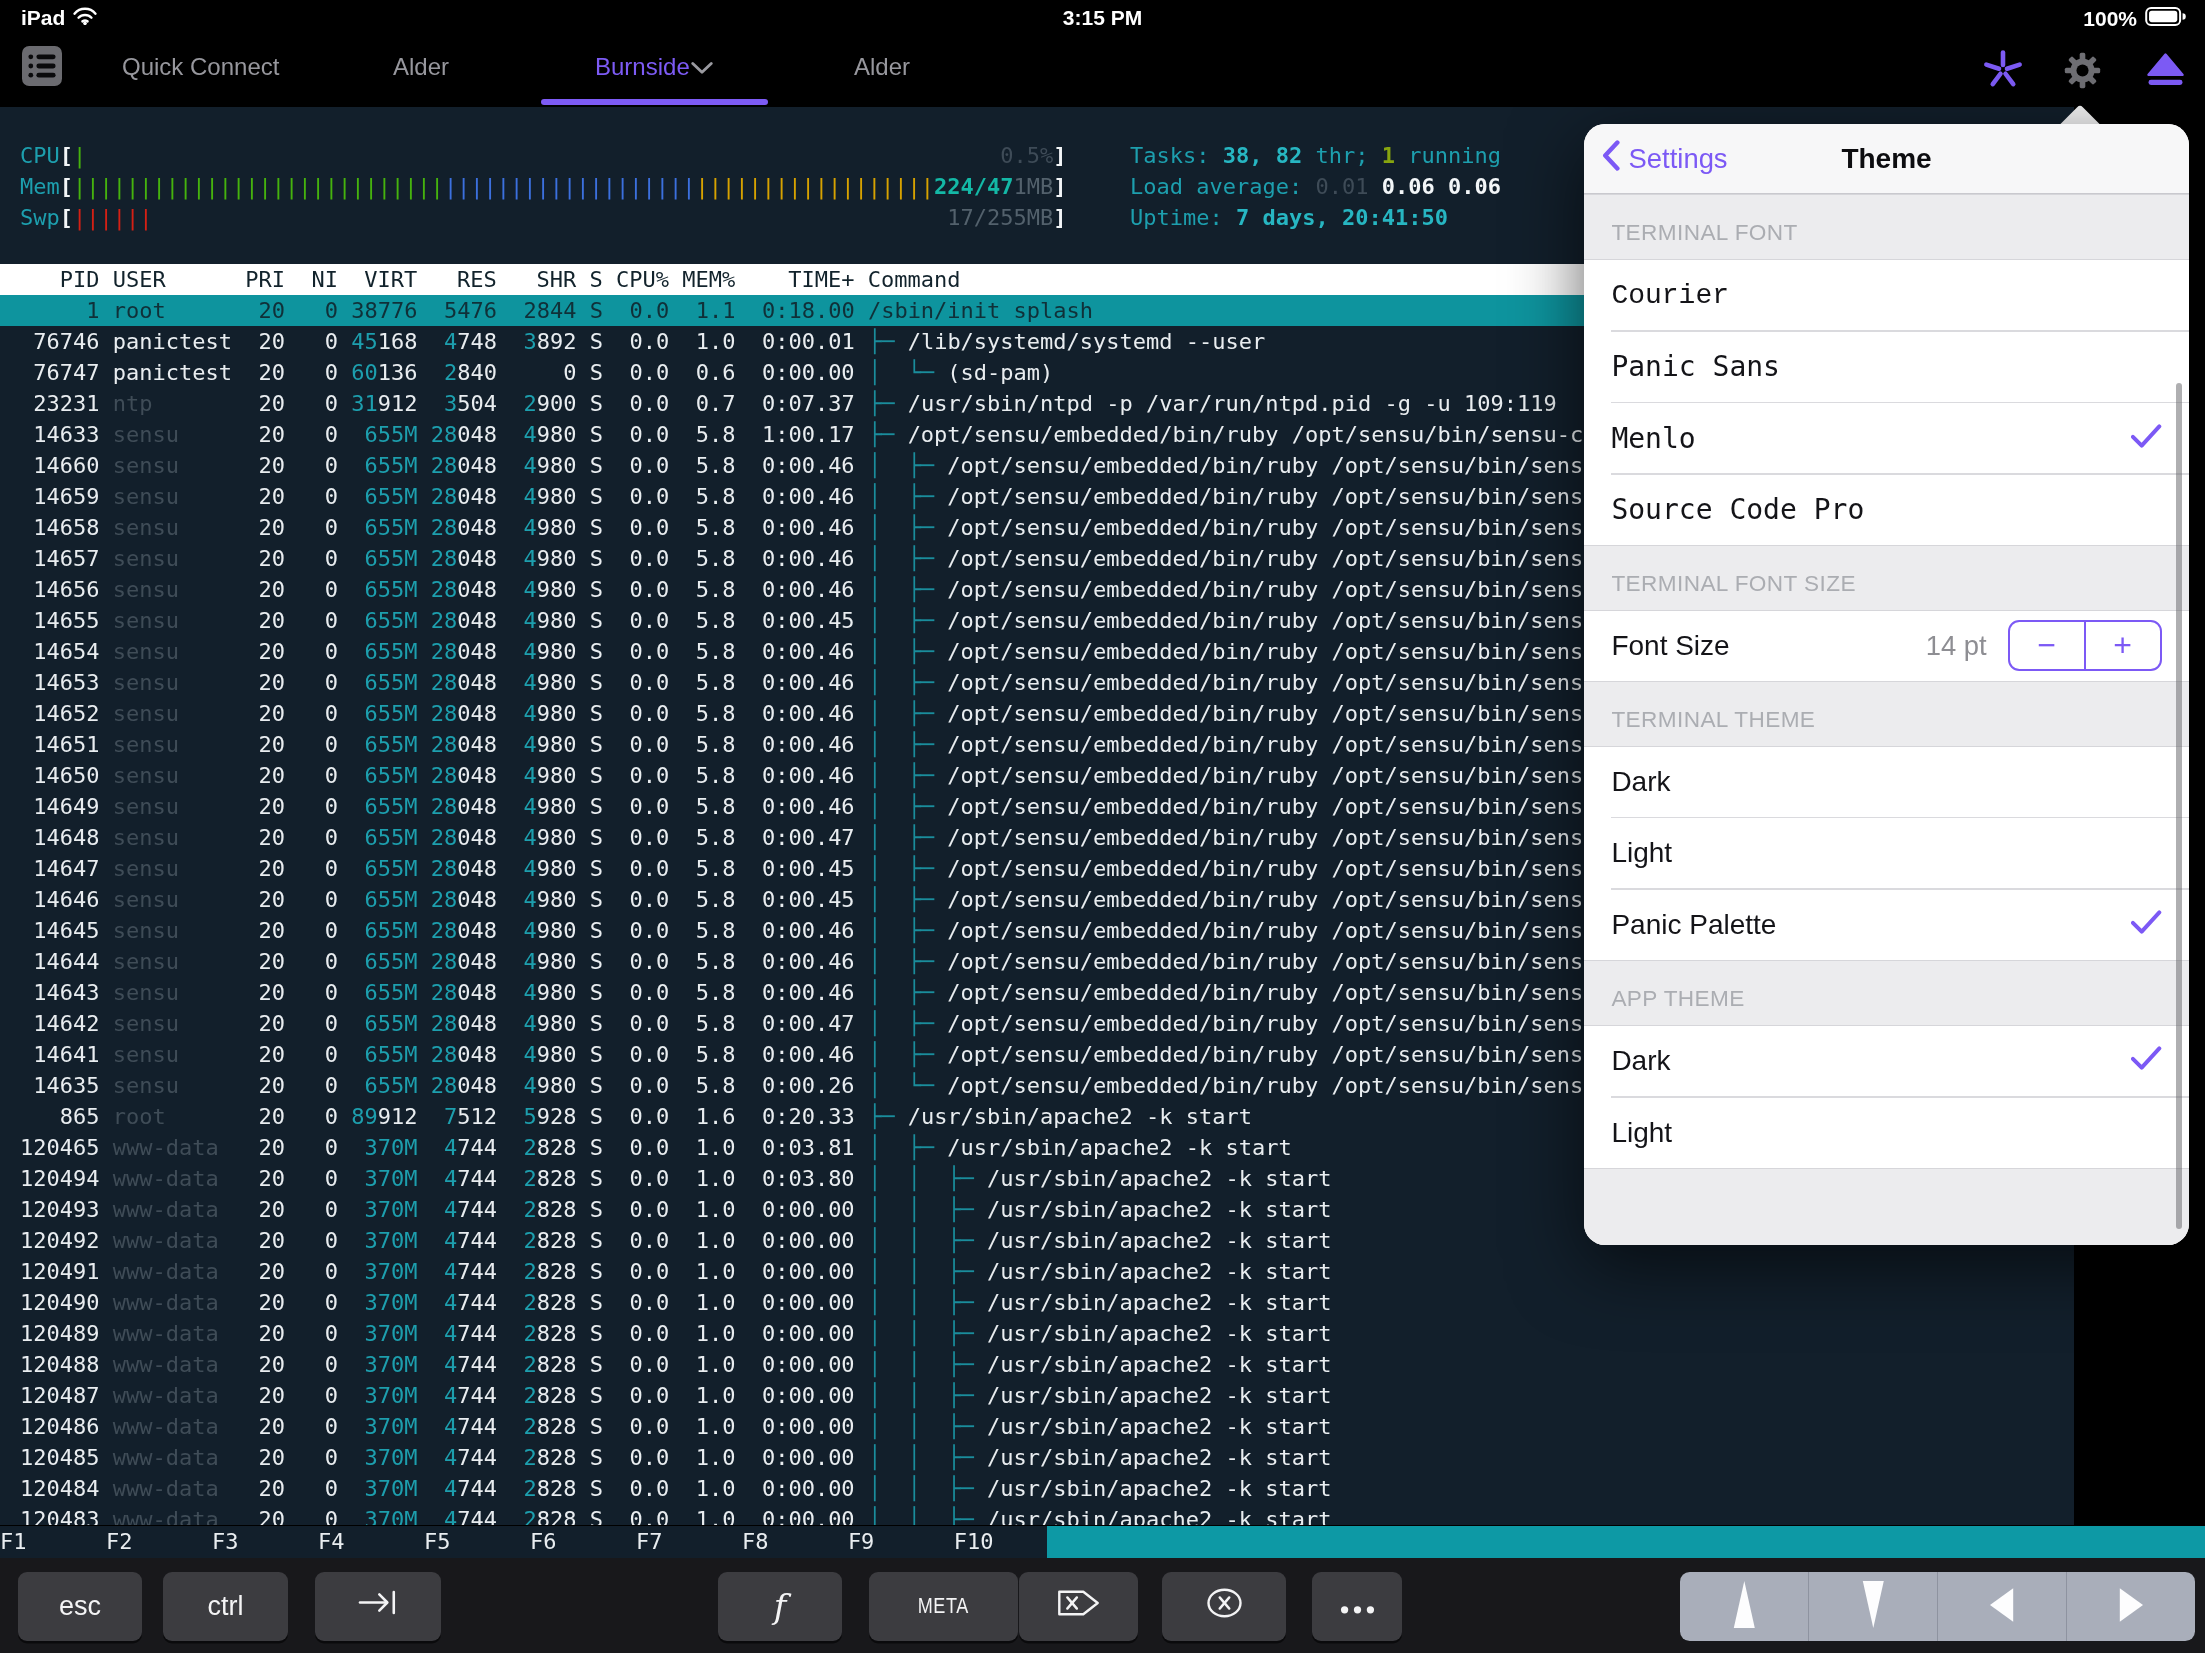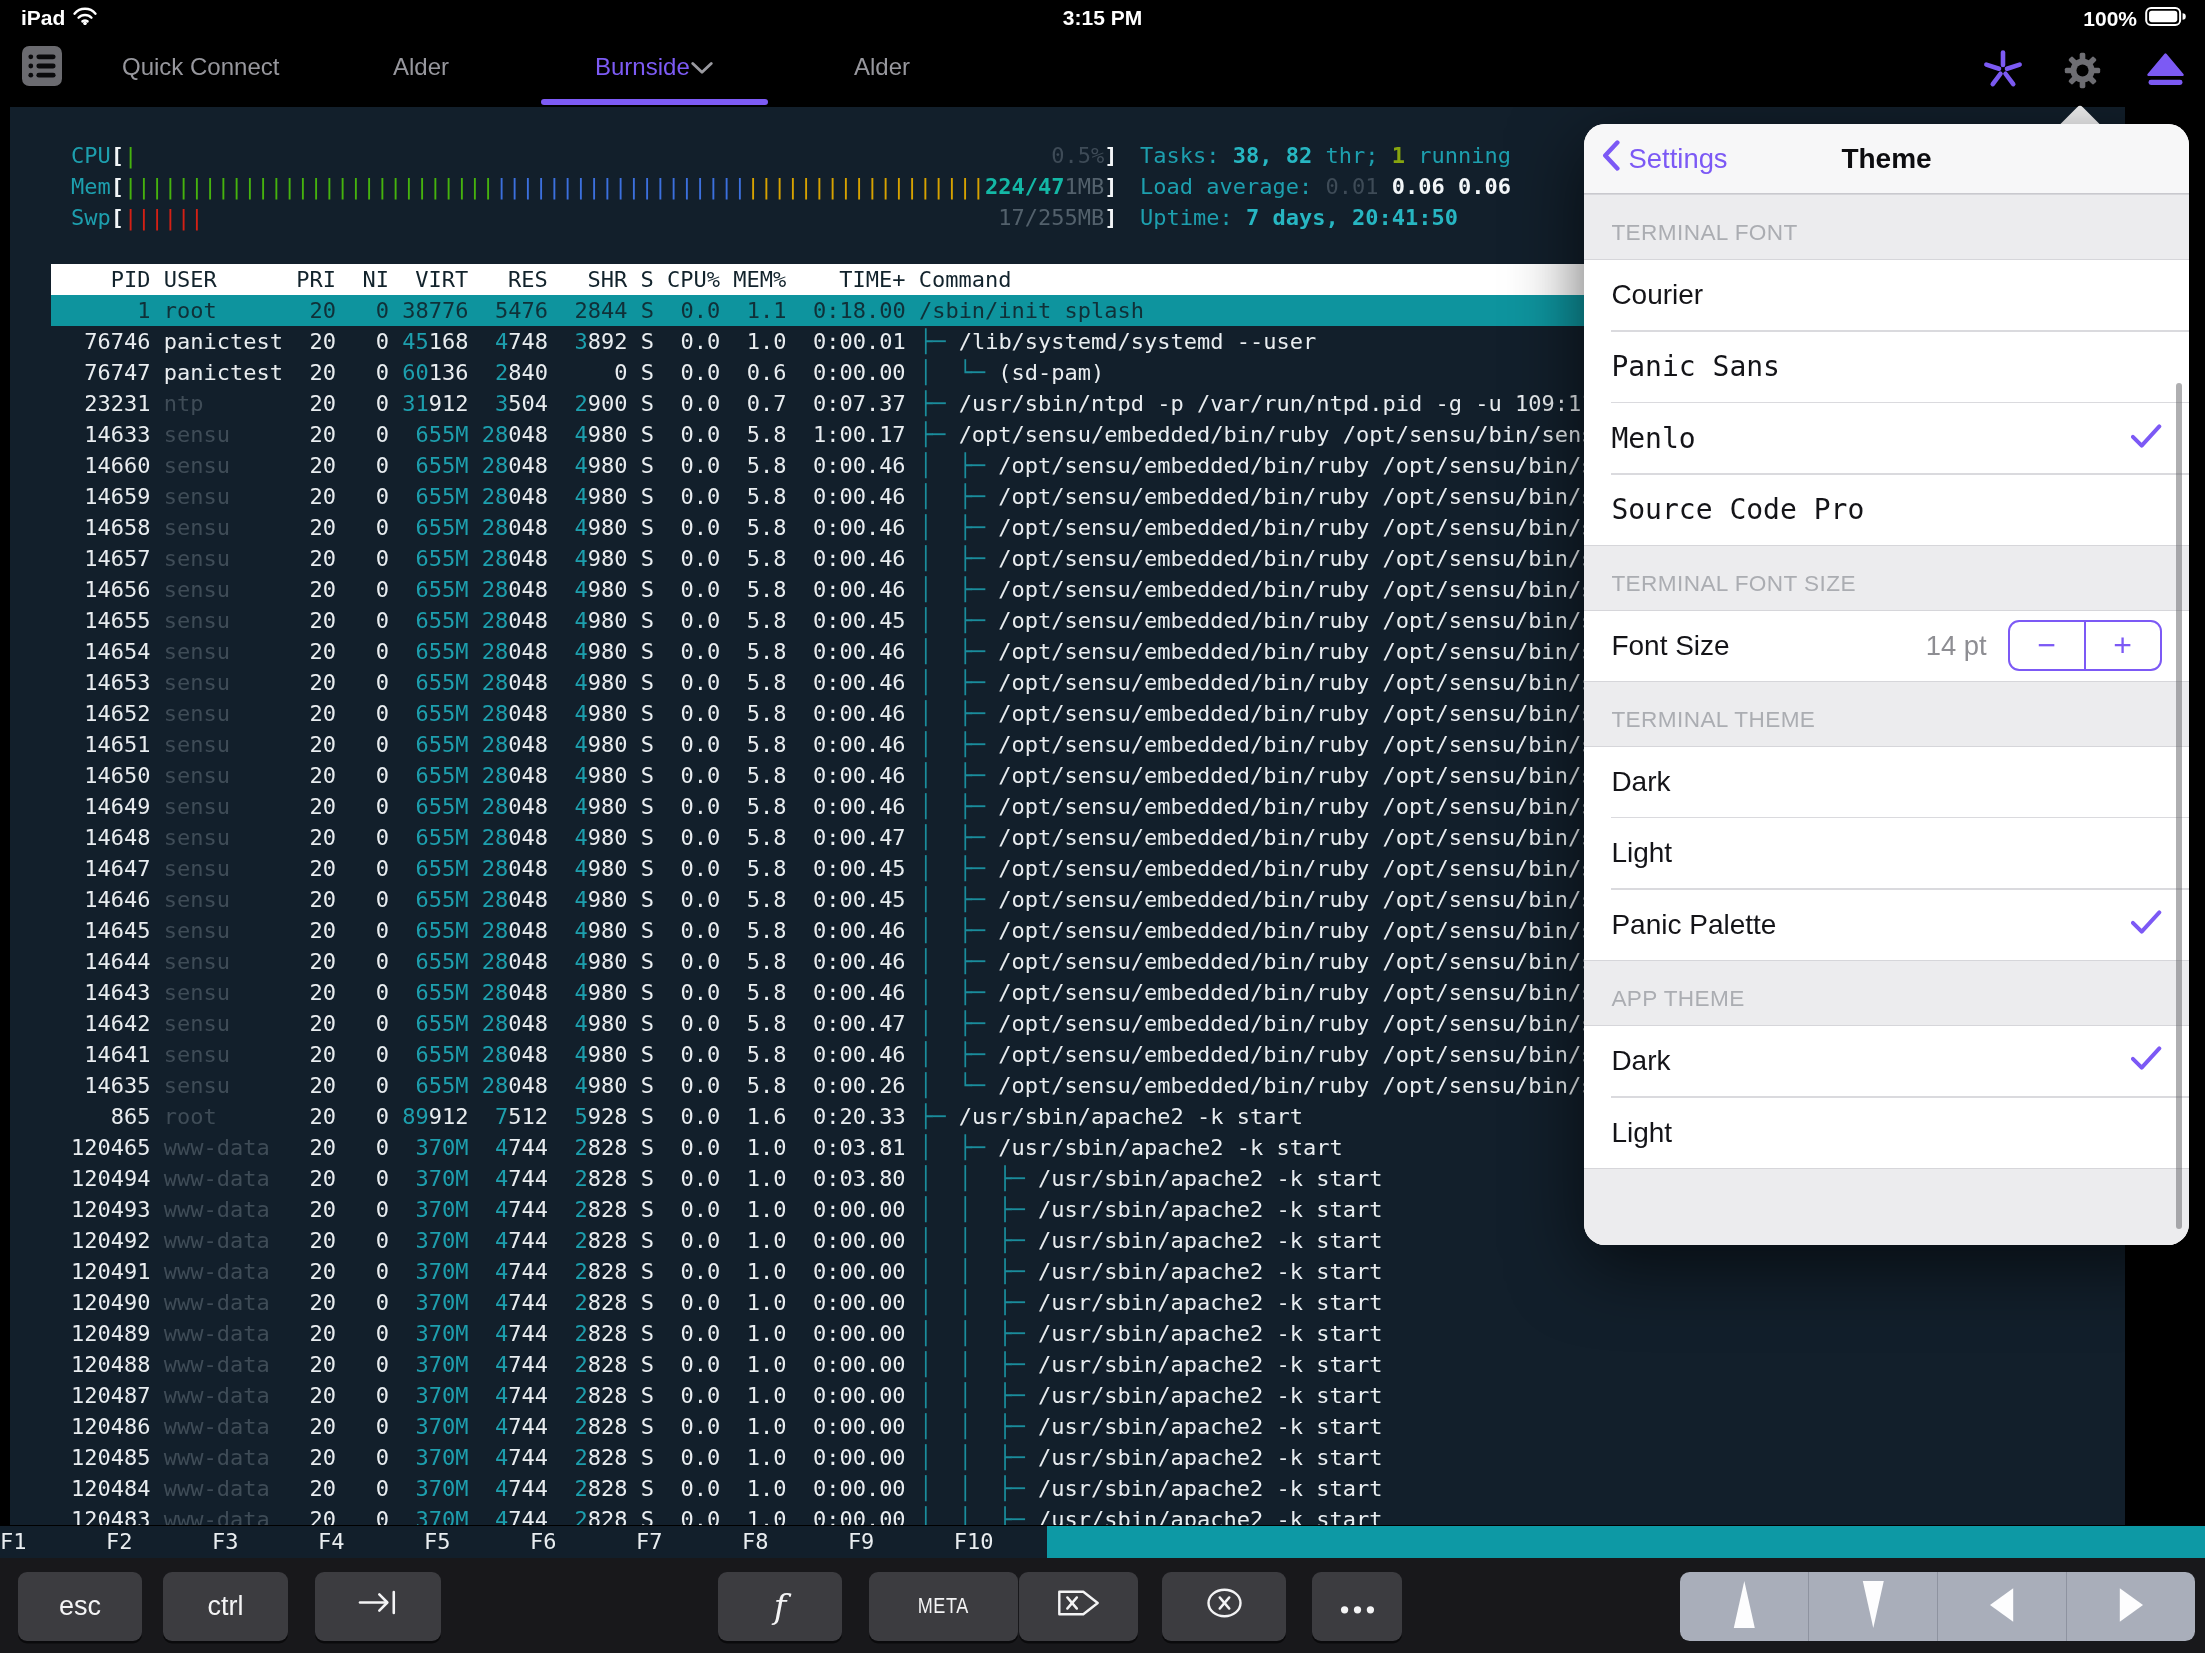--- a/index.html
+++ b/index.html
@@ -16,23 +16,23 @@
                      font-size:21px;font-weight:600;}
 
   
   #tab-bar{position:absolute;left:0;top:32px;width:1846px;height:75px;background:#000;}
   .tab{position:absolute;top:21px;font-size:24px;color:#97979d;}
   .tab.active{color:#7d5bf5;font-weight:500;display:flex;align-items:center;gap:1px;}
   #tab-underline{position:absolute;left:541px;top:67px;width:227px;height:5.7px;background:#7d5bf5;border-radius:3.2px;}
   .topbtn{position:absolute;top:11.3px;width:57px;height:57px;display:flex;align-items:center;justify-content:center;}
 
   
-  #terminal{position:absolute;left:10px;top:107px;width:2074px;height:1418px;background:#121f2b;
+  #terminal{position:absolute;left:0;top:107px;width:2074px;height:1418px;background:#121f2b;
             font-family:"DejaVu Sans Mono",monospace;font-size:22px;line-height:31px;color:#e9edf0;
-            overflow:hidden;padding-left:41px;}
+            overflow:hidden;}
   .tl{height:31px;white-space:pre;padding-left:20px;}
   .tl.first{margin-top:33px;}
   .row-hdr{background:#ffffff;color:#12232c;}
   .row-sel{background:#0e949e;}
   .row-sel span{color:#103038 !important;}
   .cy{color:#1d9fae;} .dim{color:#3f4c57;} .grn{color:#45b30e;} .blu{color:#3c70de;}
   .yel{color:#d7a200;} .yelb{color:#14b8a6;font-weight:bold;} .red{color:#d42015;}
   .gray{color:#53616c;} .dkgray{color:#3e4b57;} .wb{color:#f3f6f8;font-weight:bold;}
   .tree{color:#1a8d9c;}
   #summary{position:absolute;left:1130px;top:33px;font-family:"DejaVu Sans Mono",monospace;
@@ -68,21 +68,21 @@
   #pop-header{height:69px;background:#f7f7f8;border-bottom:1.6px solid #c9c9ce;position:relative;
               display:flex;align-items:center;flex:none;}
   #pop-back{display:flex;align-items:center;gap:8px;margin-left:18px;color:#7c59f5;font-size:27.4px;}
   #pop-title{position:absolute;left:0;right:0;text-align:center;font-size:28px;font-weight:600;color:#0d0d10;}
   .sec{height:66px;background:#ececee;color:#abadb2;font-size:22.6px;letter-spacing:0.4px;
        display:flex;align-items:flex-end;padding:0 0 13px 27.4px;box-sizing:border-box;
        border-top:0.8px solid #d6d6da;border-bottom:0.8px solid #d6d6da;flex:none;}
   .item{height:70px;background:#fff;display:flex;align-items:center;
         padding:0 27.4px;font-size:28px;color:#141418;flex:none;box-sizing:border-box;}
   .item.mono{font-family:"DejaVu Sans Mono",monospace;}
-  .item.courier{font-family:Liberation Sans, sans-serif;align-items:center;}
+  .item.courier{font-family:Liberation Mono, monospace;align-items:center;}
   .divider{height:1.6px;background:#dadade;margin-left:27.4px;flex:none;}
   .check{margin-left:auto;}
   .stepper-right{margin-left:auto;display:flex;align-items:center;gap:21px;}
   .stepper-value{color:#8e8e93;font-size:27.4px;}
   #stepper{width:150px;height:47px;border:2.4px solid #7c59f5;border-radius:11.3px;display:flex;}
   .step-btn{flex:1;display:flex;align-items:center;justify-content:center;color:#7c59f5;font-size:32px;}
   .step-btn.minus{border-right:2.4px solid #7c59f5;}
   #pop-footer{flex:1;background:#ececee;border-top:0.8px solid #d6d6da;}
   #pop-scrollbar{position:absolute;right:7.3px;top:259px;width:5.7px;height:846px;
                  background:rgba(95,95,100,.5);border-radius:3.2px;}

